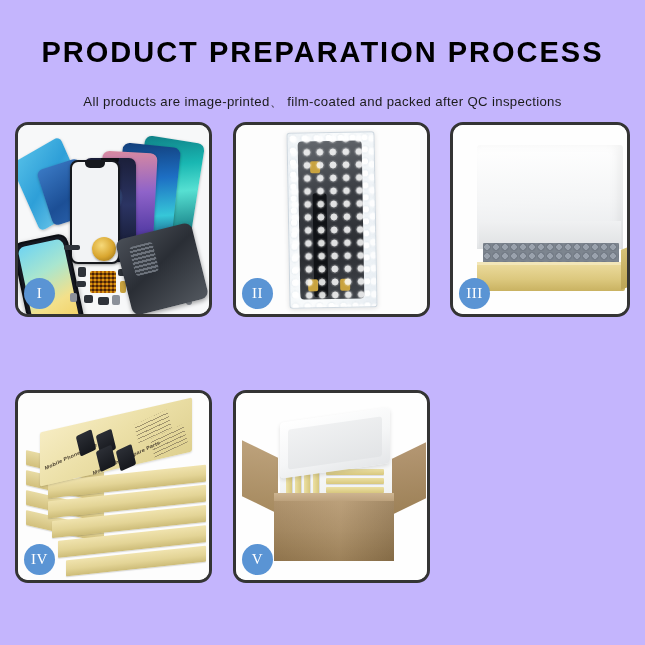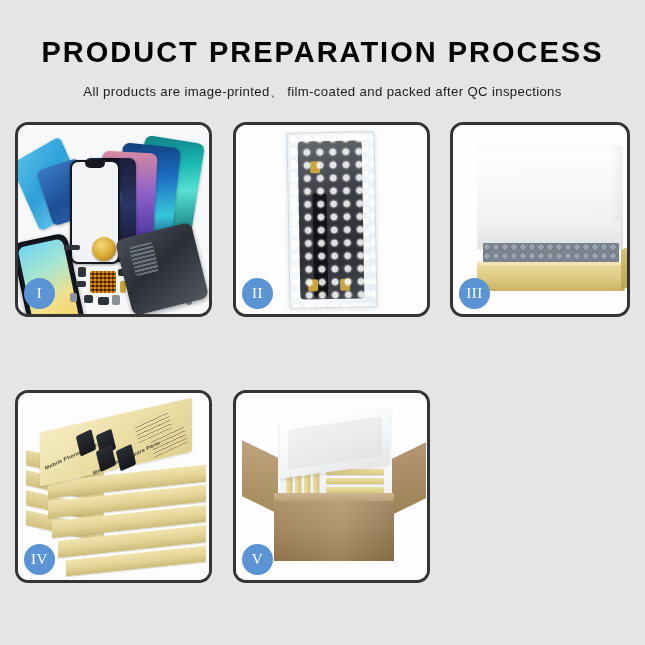--- a/index.html
+++ b/index.html
@@ -2,33 +2,33 @@
 <html><head>
 <meta charset="utf-8">
 <style>
   * { box-sizing: border-box; margin: 0; padding: 0; }
   html, body {
     width: 645px; height: 645px;
     background: #ffffff;
     font-family: "Liberation Sans", sans-serif;
     overflow: hidden;
   }
-  #page { position: relative; width: 645px; height: 645px; background: #e5e5e5; }
+  #page { position: relative; width: 645px; height: 645px; background: #c4b5fd; }
 
   
   #header { position: absolute; left: 0; top: 0; width: 645px; text-align: center; }
   #title {
     font-size: 29px; font-weight: bold; color: #000000;
     letter-spacing: 2.0px; line-height: 1;
     margin-top: 38px; white-space: nowrap;
   }
   #subtitle {
     font-size: 13.2px; font-weight: normal; color: #1b1b1b;
     letter-spacing: 0.35px; line-height: 1;
-    margin-top: 18px; white-space: nowrap;
+    margin-top: 28px; white-space: nowrap;
   }
 
   
   .panel {
     position: absolute;
     border: 3px solid #343434;
     border-radius: 13px;
     background: #fbfbfb;
     overflow: hidden;
   }

